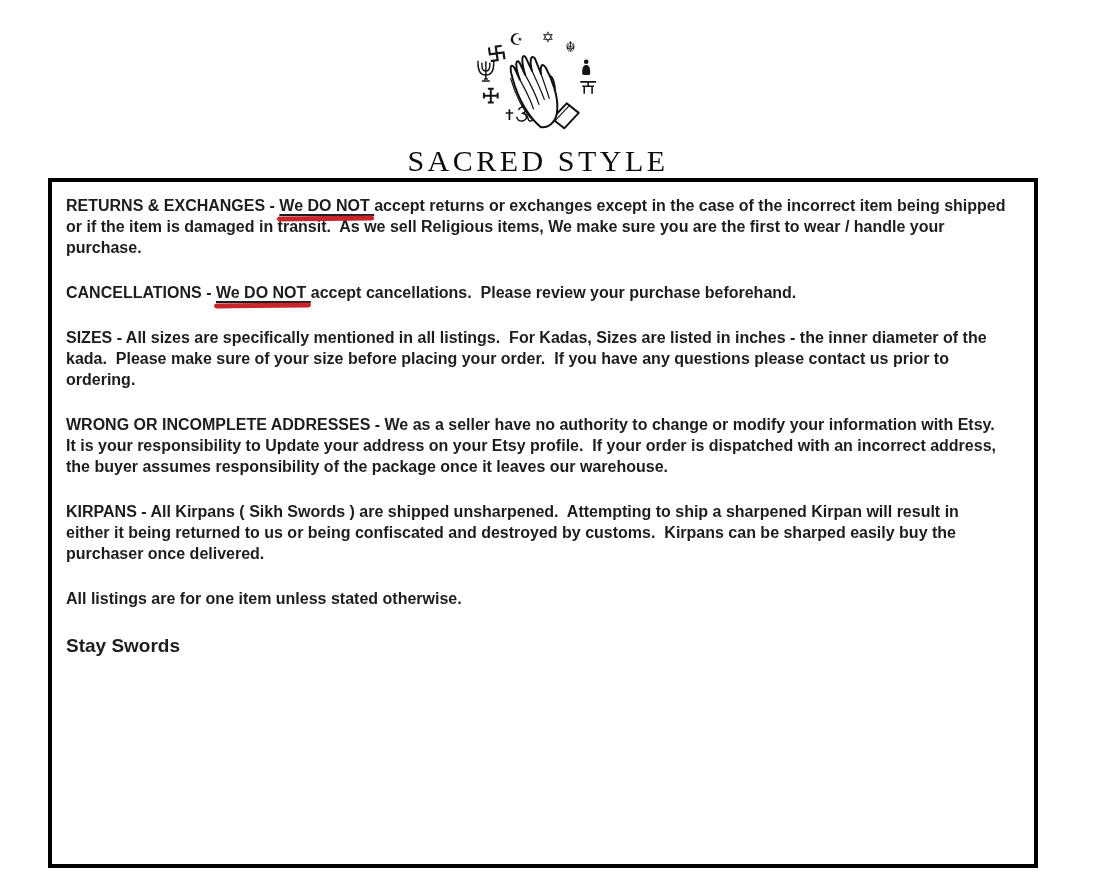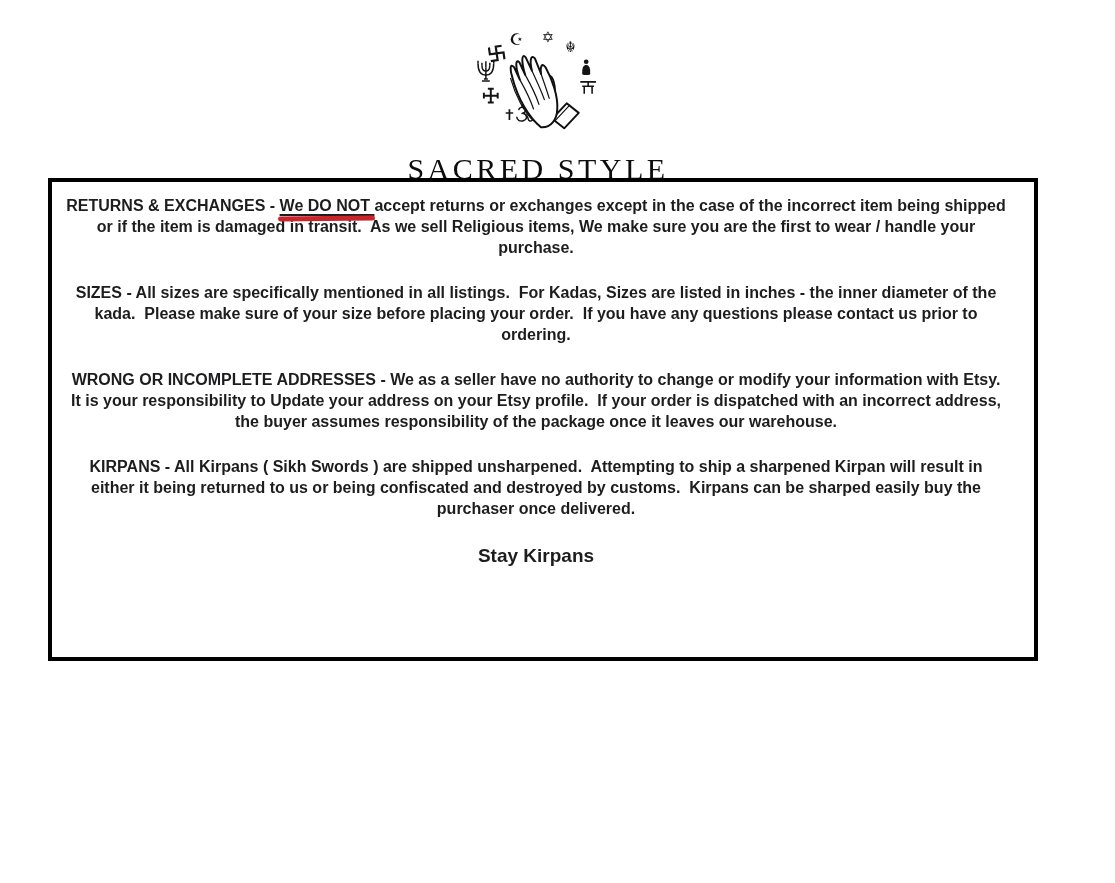--- a/index.html
+++ b/index.html
@@ -8,26 +8,26 @@
     background:#ffffff;font-family:"Liberation Sans",sans-serif;
   }
   .logo-block{
     position:absolute;left:398px;top:16px;width:280px;
     display:flex;flex-direction:column;align-items:center;
   }
   .logo-svg{width:158px;height:120px;display:block;}
   .brand-title{
     font-family:"Liberation Serif",serif;
     font-size:30px;letter-spacing:3.5px;color:#0d0d0d;
-    margin-top:16px;white-space:nowrap;
+    margin-top:8px;white-space:nowrap;
   }
   .policy-box{
-    position:absolute;left:48px;top:178px;width:990px;height:483px;
+    position:absolute;left:48px;top:178px;width:990px;height:690px;
     border:4px solid #000;box-sizing:border-box;
-    padding:13px 28px 0 14px;background:#fff;text-align:center;
+    padding:13px 28px 0 14px;background:#fff;
   }
   .para{
     margin:0 0 24px 0;
     font-size:16px;font-weight:bold;line-height:21px;
     color:#1d1d1f;white-space:pre-wrap;letter-spacing:0px;
   }
   .para.gap-lg{margin-top:29px;}
   .closing{font-size:19px;margin-top:26px;}
   .donot{
     position:relative;
@@ -100,23 +100,25 @@
       <path d="M60,101 C55,89 54,70 57,52" stroke-width="1.2"></path>
     </g>
   </svg>
 
   <div class="brand-title">SACRED STYLE</div>
 </div>
 
 <div class="policy-box">
   <p class="para"><span>RETURNS &amp; EXCHANGES - </span><span class="donot">We DO NOT </span><span>accept returns or exchanges except in the case of the incorrect item being shipped or if the item is damaged in transit.  As we sell Religious items, We make sure you are the first to wear / handle your purchase.</span></p>
 
+  <p class="para"><span>CANCELLATIONS - </span><span class="donot">We DO NOT </span><span>accept cancellations.  Please review your purchase beforehand.</span></p>
 
   <p class="para"><span>SIZES - All sizes are specifically mentioned in all listings.  For Kadas, Sizes are listed in inches - the inner diameter of the kada.  Please make sure of your size before placing your order.  If you have any questions please contact us prior to ordering.</span></p>
 
 
   <p class="para"><span>WRONG OR INCOMPLETE ADDRESSES - We as a seller have no authority to change or modify your information with Etsy.  It is your responsibility to Update your address on your Etsy profile.  If your order is dispatched with an incorrect address, the buyer assumes responsibility of the package once it leaves our warehouse.</span></p>
 
   <p class="para"><span>KIRPANS - All Kirpans ( Sikh Swords ) are shipped unsharpened.  Attempting to ship a sharpened Kirpan will result in either it being returned to us or being confiscated and destroyed by customs.  Kirpans can be sharped easily buy the purchaser once delivered.</span></p>
 
+  <p class="para"><span>All listings are for one item unless stated otherwise.</span></p>
 
-  <p class="para closing"><span>Stay Kirpans</span></p>
+  <p class="para closing"><span>Stay Swords</span></p>
 </div>
 
 </body></html>

